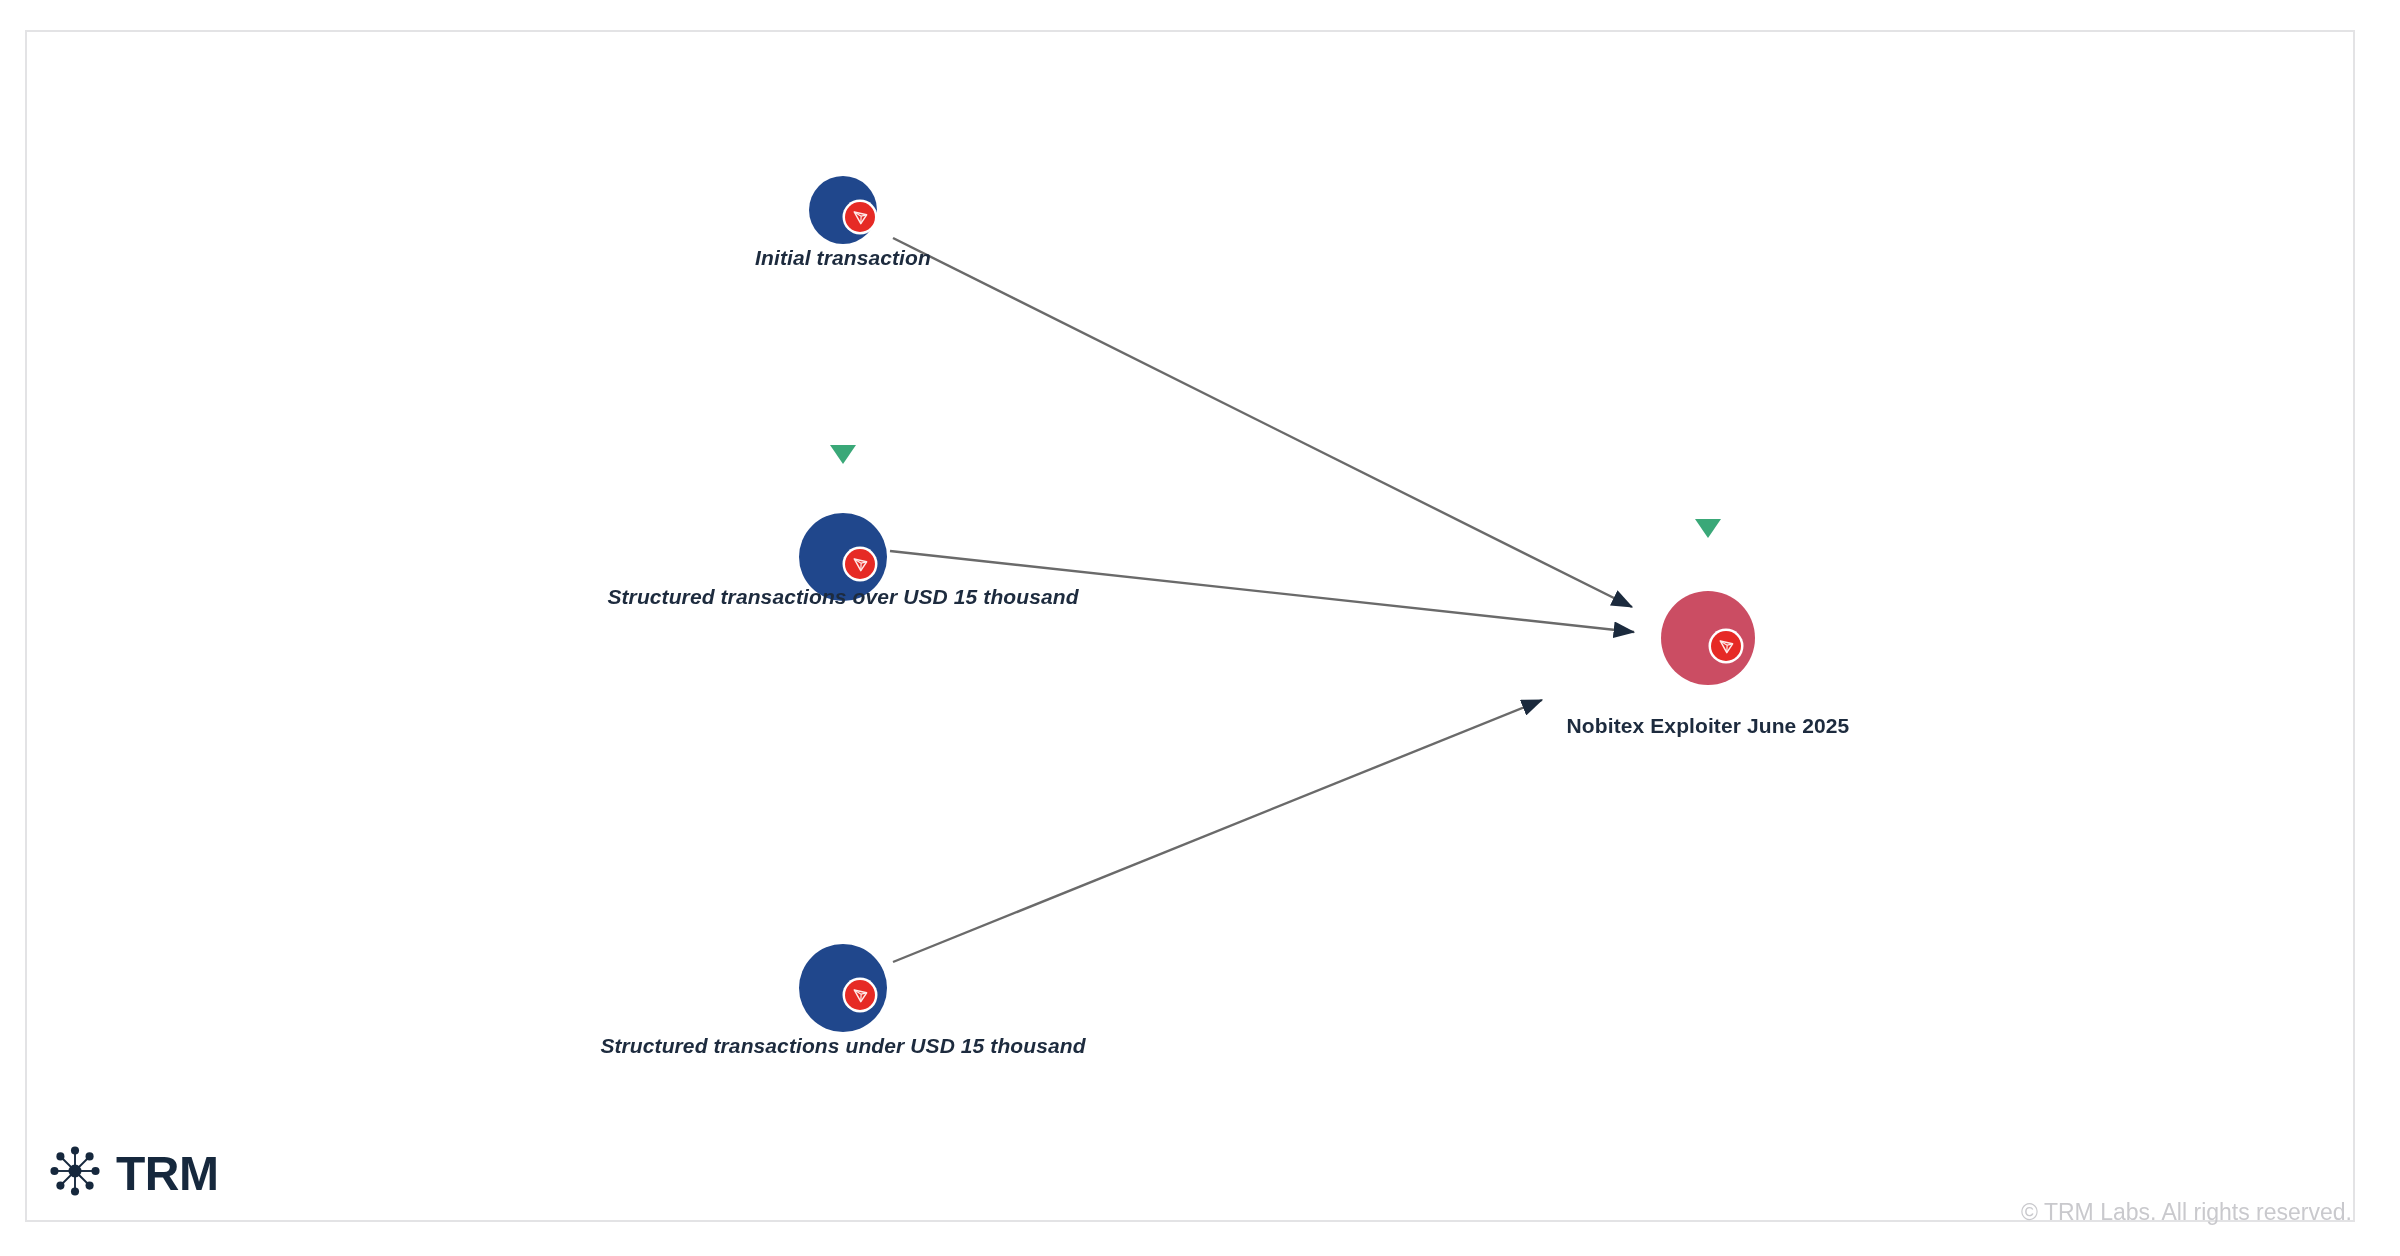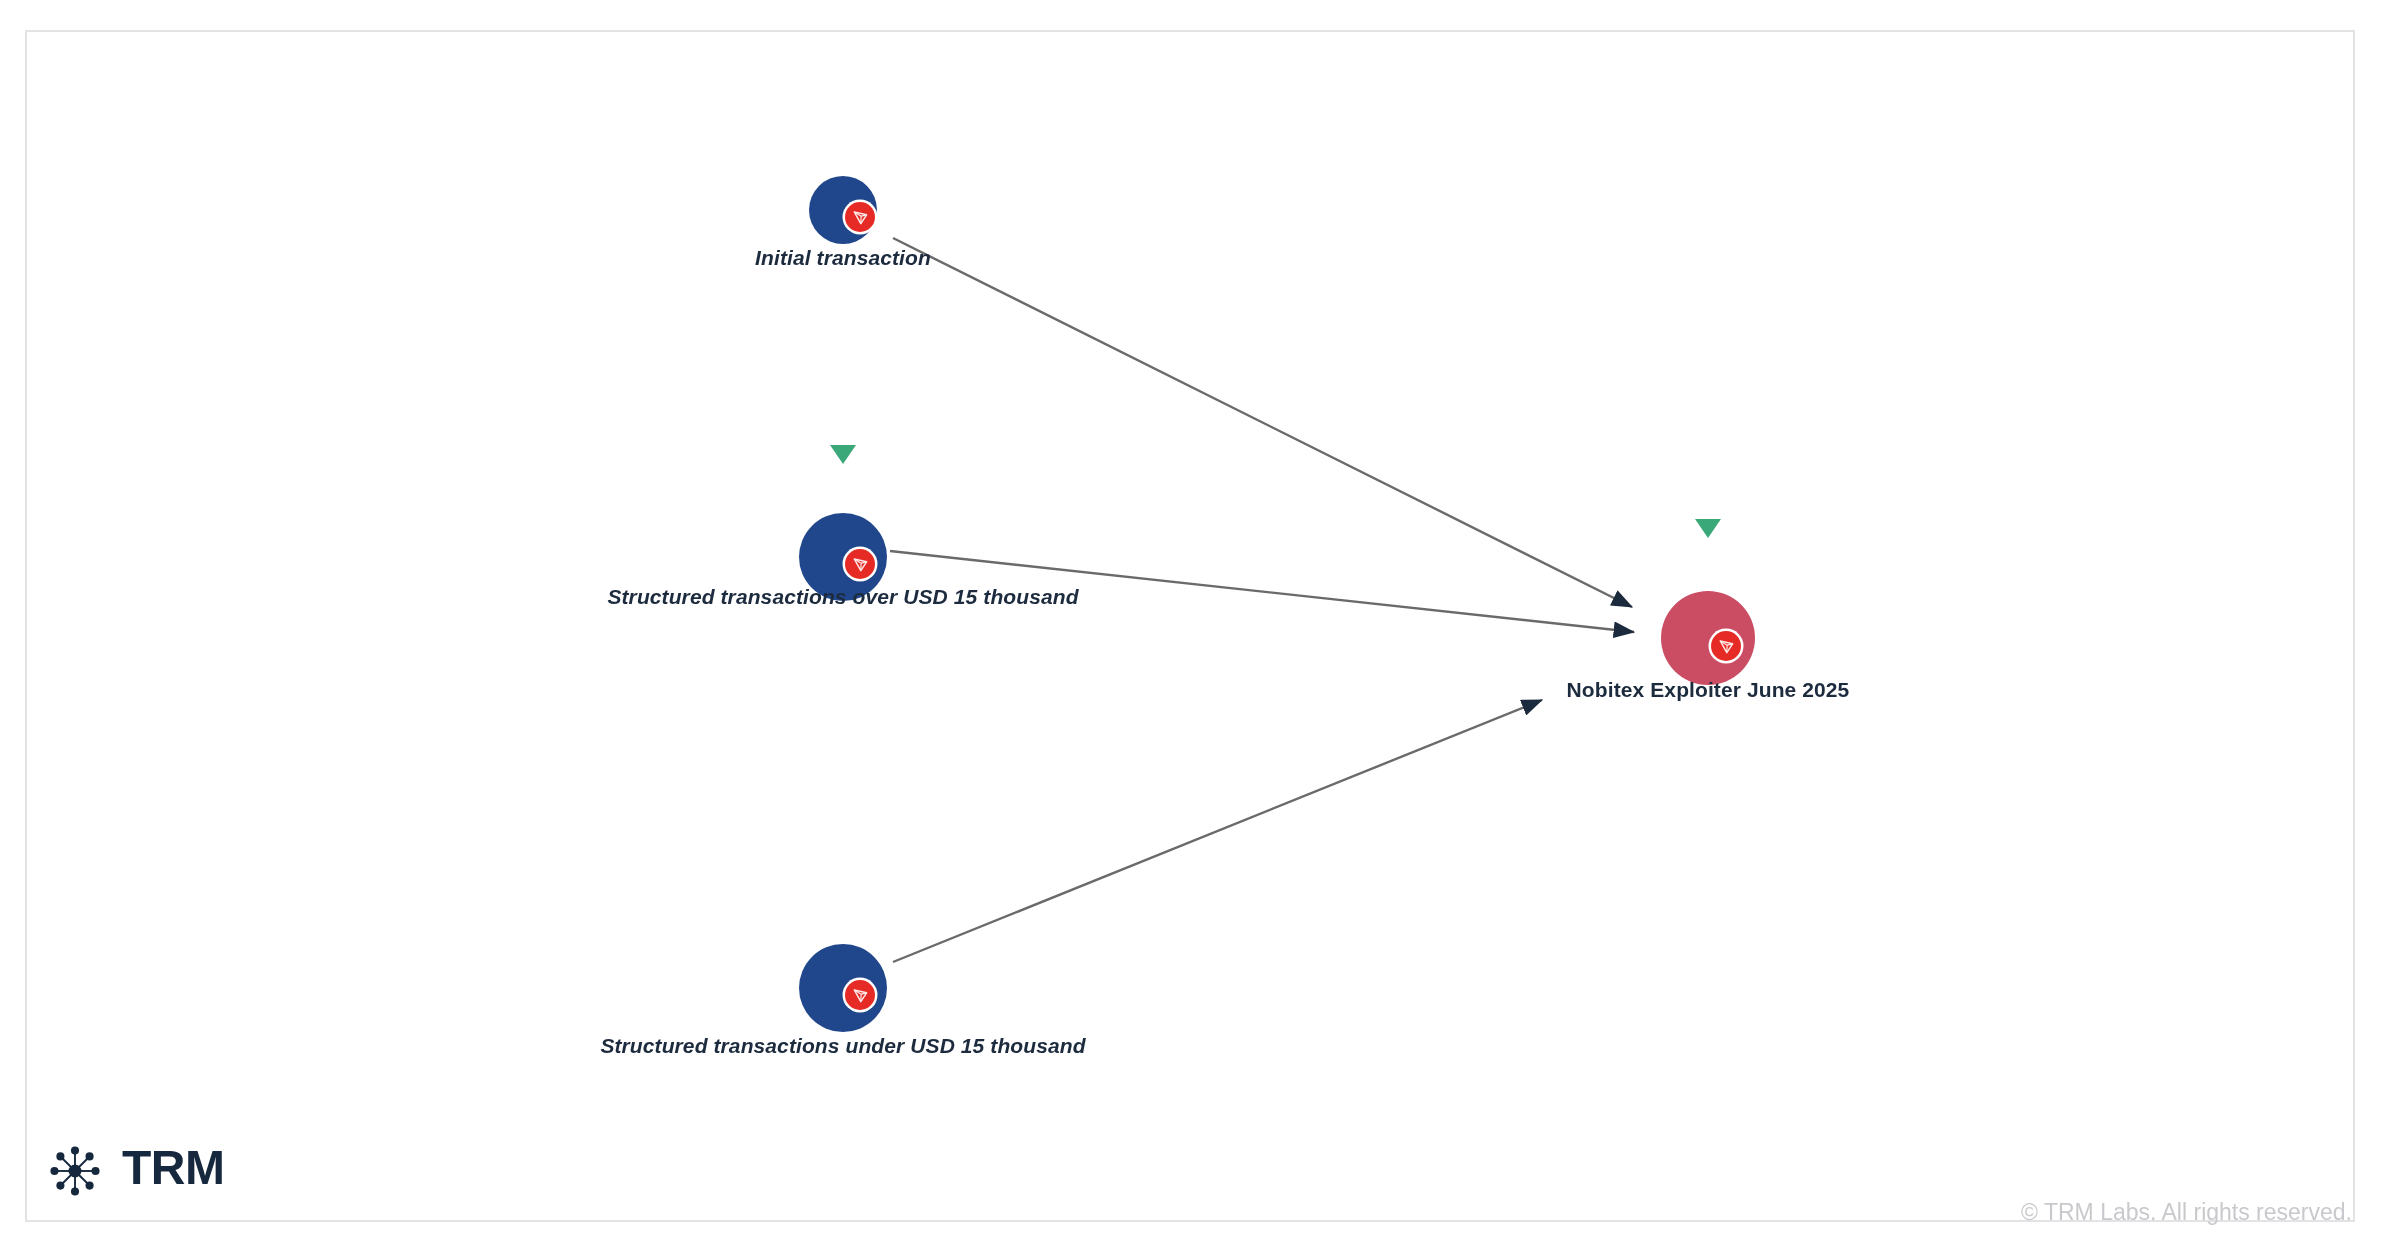--- a/index.html
+++ b/index.html
@@ -96,22 +96,22 @@
     border-top: 19px solid #3aa878;
     transform: translateX(-50%);
   }
 
   
   .brand-logo {
     position: absolute;
     left: 48px;
     bottom: 58px;
     display: flex;
-    align-items: flex-start;
-    gap: 20px;
+    align-items: flex-end;
+    gap: 14px;
   }
 
   .brand-wordmark {
     font-family: "Liberation Sans", sans-serif;
     font-weight: bold;
     font-size: 48px;
     letter-spacing: -0.5px;
     color: #16283d;
     line-height: 1;
   }
@@ -183,21 +183,21 @@
 
   <div class="node" style="left:1708px; top:638px; width:94px; height:94px;">
     <div class="alert-marker" style="left:50%; top:-72px;"></div>
     <div class="node-circle" style="width:94px; height:94px; background:#cb4d63;"></div>
     <div class="chain-badge" style="left:50px; top:40px; width:30px; height:30px;">
       <svg width="17" height="17" viewBox="0 0 24 24" aria-hidden="true">
         <path d="M3.2 4.2 L20.6 8.2 L12.4 20.6 Z" fill="none" stroke="#ffe9e8" stroke-width="2.1" stroke-linejoin="round"></path>
         <path d="M3.2 4.2 L12.9 10.1 L20.6 8.2 M12.9 10.1 L12.4 20.6" fill="none" stroke="#ffe9e8" stroke-width="1.7" stroke-linejoin="round"></path>
       </svg>
     </div>
-    <div class="node-label plain" style="transform: translate(-50%, 0); margin-top:40px;">Nobitex Exploiter June 2025</div>
+    <div class="node-label plain" style="transform: translate(-50%, 0); margin-top:76px;">Nobitex Exploiter June 2025</div>
   </div>
 
   <div class="brand-logo">
     <svg width="54" height="54" viewBox="0 0 100 100" aria-hidden="true">
       <g stroke="#16283d" stroke-width="3.5">
         <line x1="50" y1="50" x2="50" y2="14"></line>
         <line x1="50" y1="50" x2="50" y2="86"></line>
         <line x1="50" y1="50" x2="14" y2="50"></line>
         <line x1="50" y1="50" x2="86" y2="50"></line>
         <line x1="50" y1="50" x2="24" y2="24"></line>

